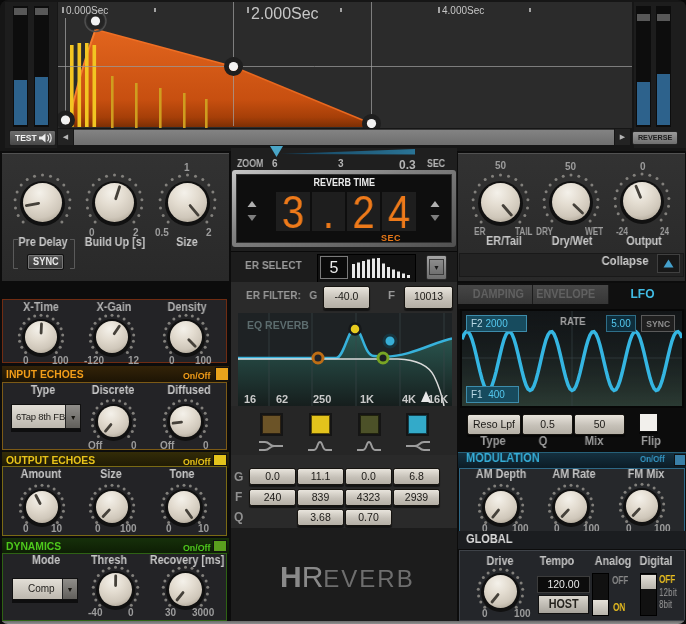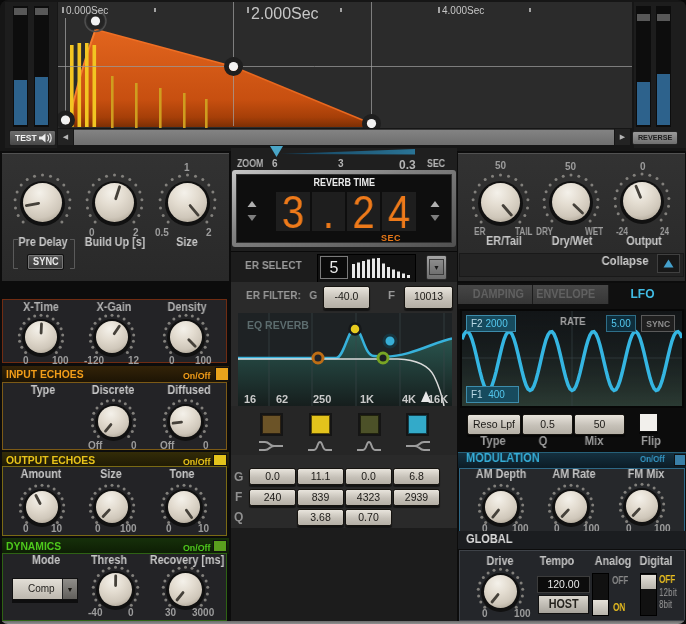--- a/index.html
+++ b/index.html
@@ -329,20 +329,21 @@
 <div class="vbtn" style="left:345px;top:468px;width:45px;height:15px;line-height:14px">0.0</div>
 <div class="vbtn" style="left:393px;top:468px;width:45px;height:15px;line-height:14px">6.8</div>
 <div class="vbtn" style="left:249px;top:489px;width:45px;height:15px;line-height:14px">240</div>
 <div class="vbtn" style="left:297px;top:489px;width:45px;height:15px;line-height:14px">839</div>
 <div class="vbtn" style="left:345px;top:489px;width:45px;height:15px;line-height:14px">4323</div>
 <div class="vbtn" style="left:393px;top:489px;width:45px;height:15px;line-height:14px">2939</div>
 <div class="vbtn" style="left:297px;top:509px;width:45px;height:15px;line-height:14px">3.68</div>
 <div class="vbtn" style="left:345px;top:509px;width:45px;height:15px;line-height:14px">0.70</div>
 
 <div class="abs" style="left:231px;top:528px;width:226px;height:96px;background:#1c1c1c"></div>
+<div class="abs" style="left:280px;top:560px;color:#8a8a8a;font-size:30px;font-weight:700">H<span style="font-weight:400">R</span><span style="font-size:24px;font-weight:400;color:#6e6e6e;letter-spacing:2px">EVERB</span></div>
 
 <div class="body" style="top:299px;height:64px;border:1px solid #702c12;box-sizing:border-box"></div>
 <div class="name" style="left:41px;top:300px;color:#b0b0b0">X-Time</div>
 <div class="name" style="left:114px;top:300px;color:#b0b0b0">X-Gain</div>
 <div class="name" style="left:187px;top:300px;color:#b0b0b0">Density</div>
 <div class="knob">
       <svg width="54" height="54" style="position:absolute;left:13.5px;top:310px">
         <circle cx="11.6" cy="42.4" r="1.5" fill="#82807c"></circle>
         <circle cx="7.8" cy="37.3" r="1.5" fill="#82807c"></circle>
         <circle cx="5.6" cy="31.3" r="1.5" fill="#82807c"></circle>
@@ -422,20 +423,21 @@
 
 <div class="hdr" style="top:366px;background:linear-gradient(#332308,#1d1404);color:#f29d19">
       <span class="t">INPUT ECHOES</span>
       <span class="oo">On/Off</span>
     </div>
 <div class="tgl" style="top:367px;background:#e8a31c;width:14px;height:14px"></div>
 <div class="body" style="top:382px;height:68px;border:1px solid #7c5a16;box-sizing:border-box"></div>
 <div class="name" style="left:43px;top:383px">Type</div>
 <div class="name" style="left:113px;top:383px">Discrete</div>
 <div class="name" style="left:189px;top:383px">Diffused</div>
+<div class="dd" style="left:11px;top:404px;width:70px;height:25px;line-height:23px;text-align:left;padding-left:4px;font-size:9.5px;letter-spacing:-0.2px">6Tap 8th FB<span class="ar" style="line-height:25px">▼</span></div>
 <div class="knob">
       <svg width="53" height="53" style="position:absolute;left:86.5px;top:395px">
         <circle cx="11.4" cy="41.6" r="1.5" fill="#82807c"></circle>
         <circle cx="7.7" cy="36.5" r="1.5" fill="#82807c"></circle>
         <circle cx="5.6" cy="30.7" r="1.5" fill="#82807c"></circle>
         <circle cx="5.3" cy="24.4" r="1.5" fill="#82807c"></circle>
         <circle cx="6.8" cy="18.3" r="1.5" fill="#82807c"></circle>
         <circle cx="10.0" cy="13.0" r="1.5" fill="#82807c"></circle>
         <circle cx="14.7" cy="8.8" r="1.5" fill="#82807c"></circle>
         <circle cx="20.3" cy="6.1" r="1.5" fill="#82807c"></circle>
@@ -735,21 +737,21 @@
         <linearGradient id="lfog" x1="0" y1="0" x2="0" y2="1">
 <stop offset="0" stop-color="#1a2326" stop-opacity="0"></stop>
           <stop offset="1" stop-color="#44604f" stop-opacity="0.5"></stop>
 </linearGradient>
       </defs>
 <rect x="0" y="0" width="220" height="95" fill="url(#lfog)"></rect>
 <line x1="110" y1="0" x2="110" y2="95" stroke="#39464a" stroke-width="1" stroke-opacity="0.6"></line>
 <line x1="0" y1="47" x2="220" y2="47" stroke="#39464a" stroke-width="1" stroke-opacity="0.6"></line>
 <path id="sine" fill="none" stroke="#35b6e2" stroke-width="3.5" d="M0.0,28.3 L2.0,23.4 L4.0,20.8 L6.0,20.8 L8.0,23.4 L10.0,28.3 L12.0,35.2 L14.0,43.3 L16.0,52.1 L18.0,60.7 L20.0,68.3 L22.0,74.3 L24.0,78.1 L26.0,79.5 L28.0,78.3 L30.0,74.5 L32.0,68.6 L34.0,61.1 L36.0,52.5 L38.0,43.8 L40.0,35.6 L42.0,28.6 L44.0,23.6 L46.0,20.9 L48.0,20.8 L50.0,23.2 L52.0,28.0 L54.0,34.8 L56.0,42.9 L58.0,51.7 L60.0,60.2 L62.0,67.9 L64.0,74.0 L66.0,78.0 L68.0,79.5 L70.0,78.4 L72.0,74.8 L74.0,69.0 L76.0,61.5 L78.0,53.0 L80.0,44.2 L82.0,36.0 L84.0,28.9 L86.0,23.8 L88.0,21.0 L90.0,20.7 L92.0,23.0 L94.0,27.8 L96.0,34.4 L98.0,42.5 L100.0,51.2 L102.0,59.8 L104.0,67.6 L106.0,73.8 L108.0,77.9 L110.0,79.5 L112.0,78.5 L114.0,75.0 L116.0,69.3 L118.0,61.9 L120.0,53.4 L122.0,44.6 L124.0,36.3 L126.0,29.3 L128.0,24.0 L130.0,21.1 L132.0,20.7 L134.0,22.9 L136.0,27.5 L138.0,34.1 L140.0,42.1 L142.0,50.8 L144.0,59.4 L146.0,67.2 L148.0,73.5 L150.0,77.7 L152.0,79.5 L154.0,78.6 L156.0,75.2 L158.0,69.6 L160.0,62.3 L162.0,53.8 L164.0,45.1 L166.0,36.7 L168.0,29.6 L170.0,24.2 L172.0,21.1 L174.0,20.6 L176.0,22.7 L178.0,27.2 L180.0,33.7 L182.0,41.6 L184.0,50.3 L186.0,59.0 L188.0,66.9 L190.0,73.2 L192.0,77.5 L194.0,79.4 L196.0,78.7 L198.0,75.5 L200.0,69.9 L202.0,62.7 L204.0,54.3 L206.0,45.5 L208.0,37.1 L210.0,29.9 L212.0,24.4 L214.0,21.2 L216.0,20.6 L218.0,22.5 L220.0,26.9"></path>
 </svg>
-<div class="abs" style="left:466px;top:315px;width:50px;height:17px;background:#174b5e;border:1px solid #3d8cab;box-sizing:border-box;font-size:10px;line-height:15px;padding-left:4px"><span style="color:#b8d8e4">F2</span> <span style="color:#54c8ee">2000</span></div>
+<div class="abs" style="left:466px;top:315px;width:61px;height:17px;background:#174b5e;border:1px solid #3d8cab;box-sizing:border-box;font-size:10px;line-height:15px;padding-left:4px"><span style="color:#b8d8e4">F2</span> <span style="color:#54c8ee">2000</span></div>
 <div class="abs" style="left:466px;top:386px;width:53px;height:17px;background:#174b5e;border:1px solid #3d8cab;box-sizing:border-box;font-size:10px;line-height:15px;padding-left:4px"><span style="color:#b8d8e4">F1</span>&nbsp; <span style="color:#54c8ee">400</span></div>
 <div class="lbl cond" style="left:560px;top:315px;font-size:11px;color:#a2a2a2">RATE</div>
 <div class="abs" style="left:606px;top:315px;width:30px;height:17px;background:#0e2e3c;border:1px solid #2e6e88;box-sizing:border-box;color:#54c8ee;font-size:10px;text-align:center;line-height:15px">5.00</div>
 <div class="abs" style="left:641px;top:315px;width:34px;height:17px;background:#1f1f1f;border:1px solid #5a5a5a;box-sizing:border-box;color:#8e8e8e;font-size:9.5px;font-weight:700;text-align:center;line-height:15px"><span style="display:inline-block;transform:scaleX(0.9)">SYNC</span></div>
 
 <div class="vbtn" style="left:467px;top:414px;width:52px;height:19px;line-height:18px;font-weight:400">Reso Lpf</div>
 <div class="vbtn" style="left:522px;top:414px;width:49px;height:19px;line-height:18px;font-weight:400">0.5</div>
 <div class="vbtn" style="left:574px;top:414px;width:49px;height:19px;line-height:18px;font-weight:400">50</div>
 <div class="abs" style="left:639px;top:413px;width:19px;height:19px;background:#f2f0ec;border:1px solid #0d0d0d;box-sizing:border-box;box-shadow:0 2px 0 rgba(0,0,0,.5)"></div>
 <div class="name" style="left:493px;top:434px;color:#9a9a9a;font-size:12.5px">Type</div>

